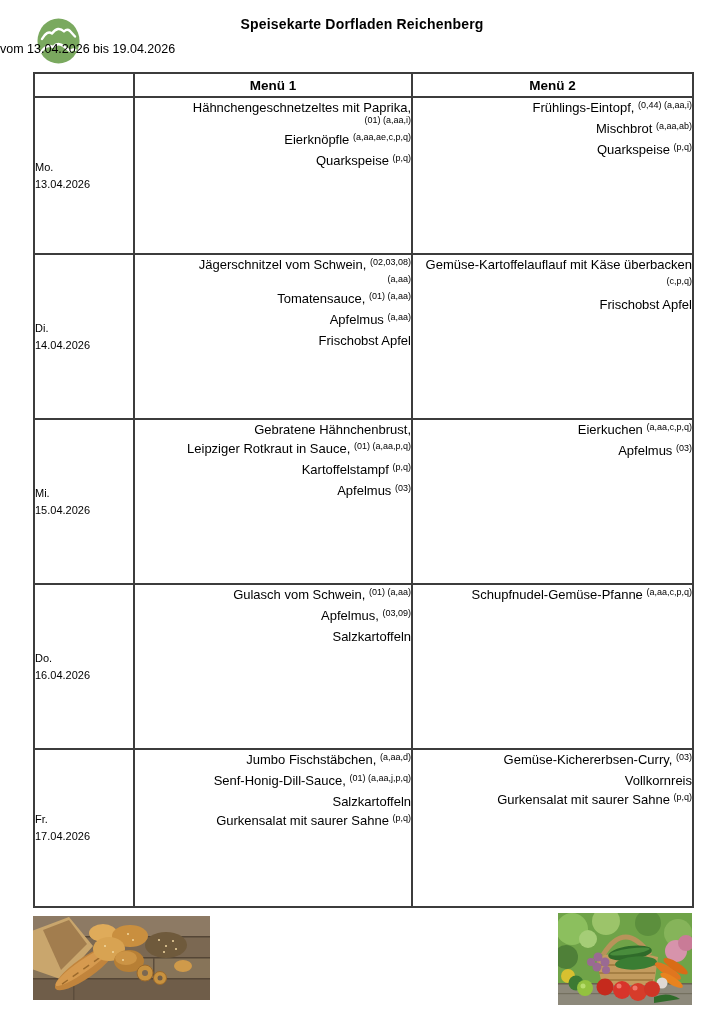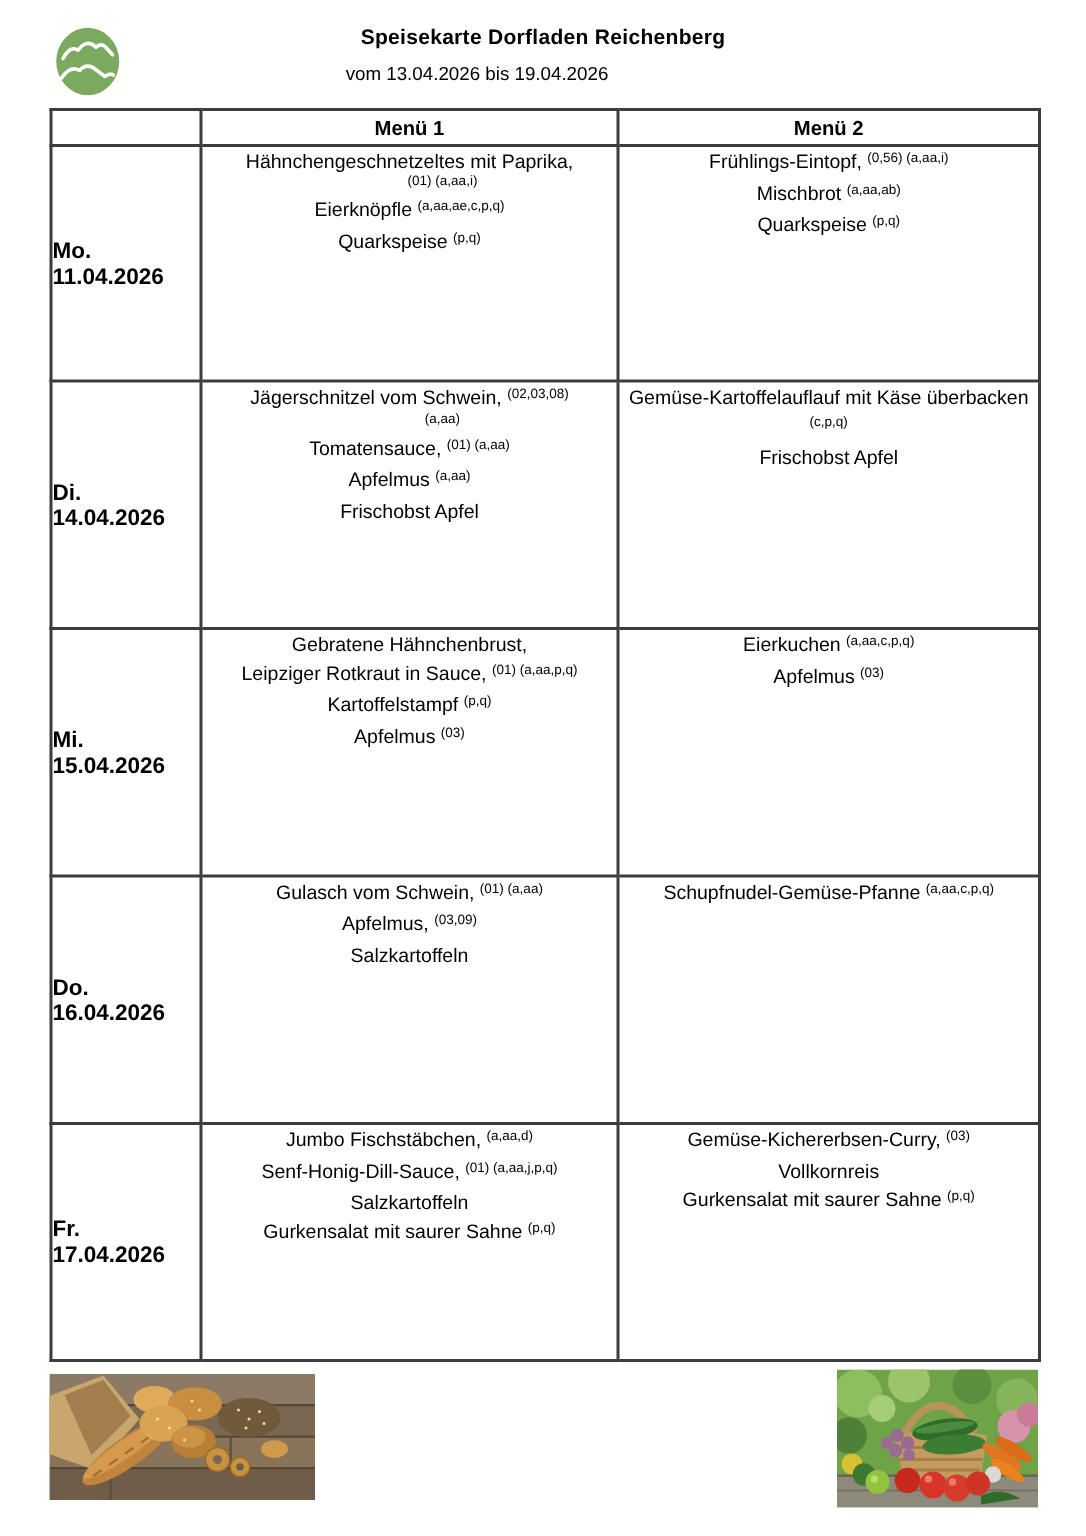--- a/index.html
+++ b/index.html
@@ -3,29 +3,29 @@
 <meta charset="utf-8">
 <style>
   html,body{margin:0;padding:0;}
   body{
     width:724px;height:1024px;background:#ffffff;position:relative;
     font-family:"Liberation Sans",sans-serif;color:#000;overflow:hidden;
   }
   .logo{position:absolute;left:37px;top:18px;}
   .title{position:absolute;top:16px;left:0;width:724px;text-align:center;
     font-size:14px;font-weight:bold;letter-spacing:.2px;}
-  .subtitle{position:absolute;top:42px;left:0;width:636px;text-align:center;
+  .subtitle{position:absolute;top:42px;left:0;width:636px;text-align:left;
     font-size:12.5px;}
   table.menu{position:absolute;left:33px;top:72px;border-collapse:collapse;
     table-layout:fixed;}
   table.menu th,table.menu td{border:2px solid #3c3c3c;padding:0;}
   table.menu th{height:22px;font-size:13.5px;font-weight:bold;text-align:center;border-radius:10px;}
-  td.day-cell{vertical-align:middle;padding-left:8px;font-weight:bold;
-    font-size:15px;line-height:17px;border-radius:18px;}
-  td.menu-cell{vertical-align:top;text-align:center;font-size:13px;
+  td.day-cell{vertical-align:middle;padding-left:8px;font-weight:normal;
+    font-size:11px;line-height:17px;border-radius:18px;}
+  td.menu-cell{vertical-align:top;text-align:right;font-size:13px;
     line-height:19px;padding:13px 5px 0 5px;}
   .line{white-space:normal;}
   .sup{font-size:9px;position:relative;top:-4px;letter-spacing:0;}
   .suponly{line-height:11px;margin-left:44px;}
   .photo-left{position:absolute;left:33px;top:916px;}
   .photo-right{position:absolute;left:558px;top:913px;}
 </style>
 </head>
 <body>
 
@@ -50,30 +50,30 @@
     <tr>
       <th></th>
       <th>Menü 1</th>
       <th>Menü 2</th>
     </tr>
   </thead>
   <tbody>
       <tr style="height: 157px;">
         <td class="day-cell">
           <div>Mo.</div>
-          <div>11.04.2026</div>
+          <div>13.04.2026</div>
         </td>
         <td class="menu-cell">
           <div class="line"><span>Hähnchengeschnetzeltes mit Paprika,</span></div>
           <div class="line suponly"><span class="sup">(01) (a,aa,i)</span></div>
           <div class="line"><span>Eierknöpfle </span><span class="sup">(a,aa,ae,c,p,q)</span></div>
           <div class="line"><span>Quarkspeise </span><span class="sup">(p,q)</span></div>
         </td>
         <td class="menu-cell">
-          <div class="line"><span>Frühlings-Eintopf, </span><span class="sup">(0,56) (a,aa,i)</span></div>
+          <div class="line"><span>Frühlings-Eintopf, </span><span class="sup">(0,44) (a,aa,i)</span></div>
           <div class="line"><span>Mischbrot </span><span class="sup">(a,aa,ab)</span></div>
           <div class="line"><span>Quarkspeise </span><span class="sup">(p,q)</span></div>
         </td>
       </tr>
       <tr style="height: 165px;">
         <td class="day-cell">
           <div>Di.</div>
           <div>14.04.2026</div>
         </td>
         <td class="menu-cell">

